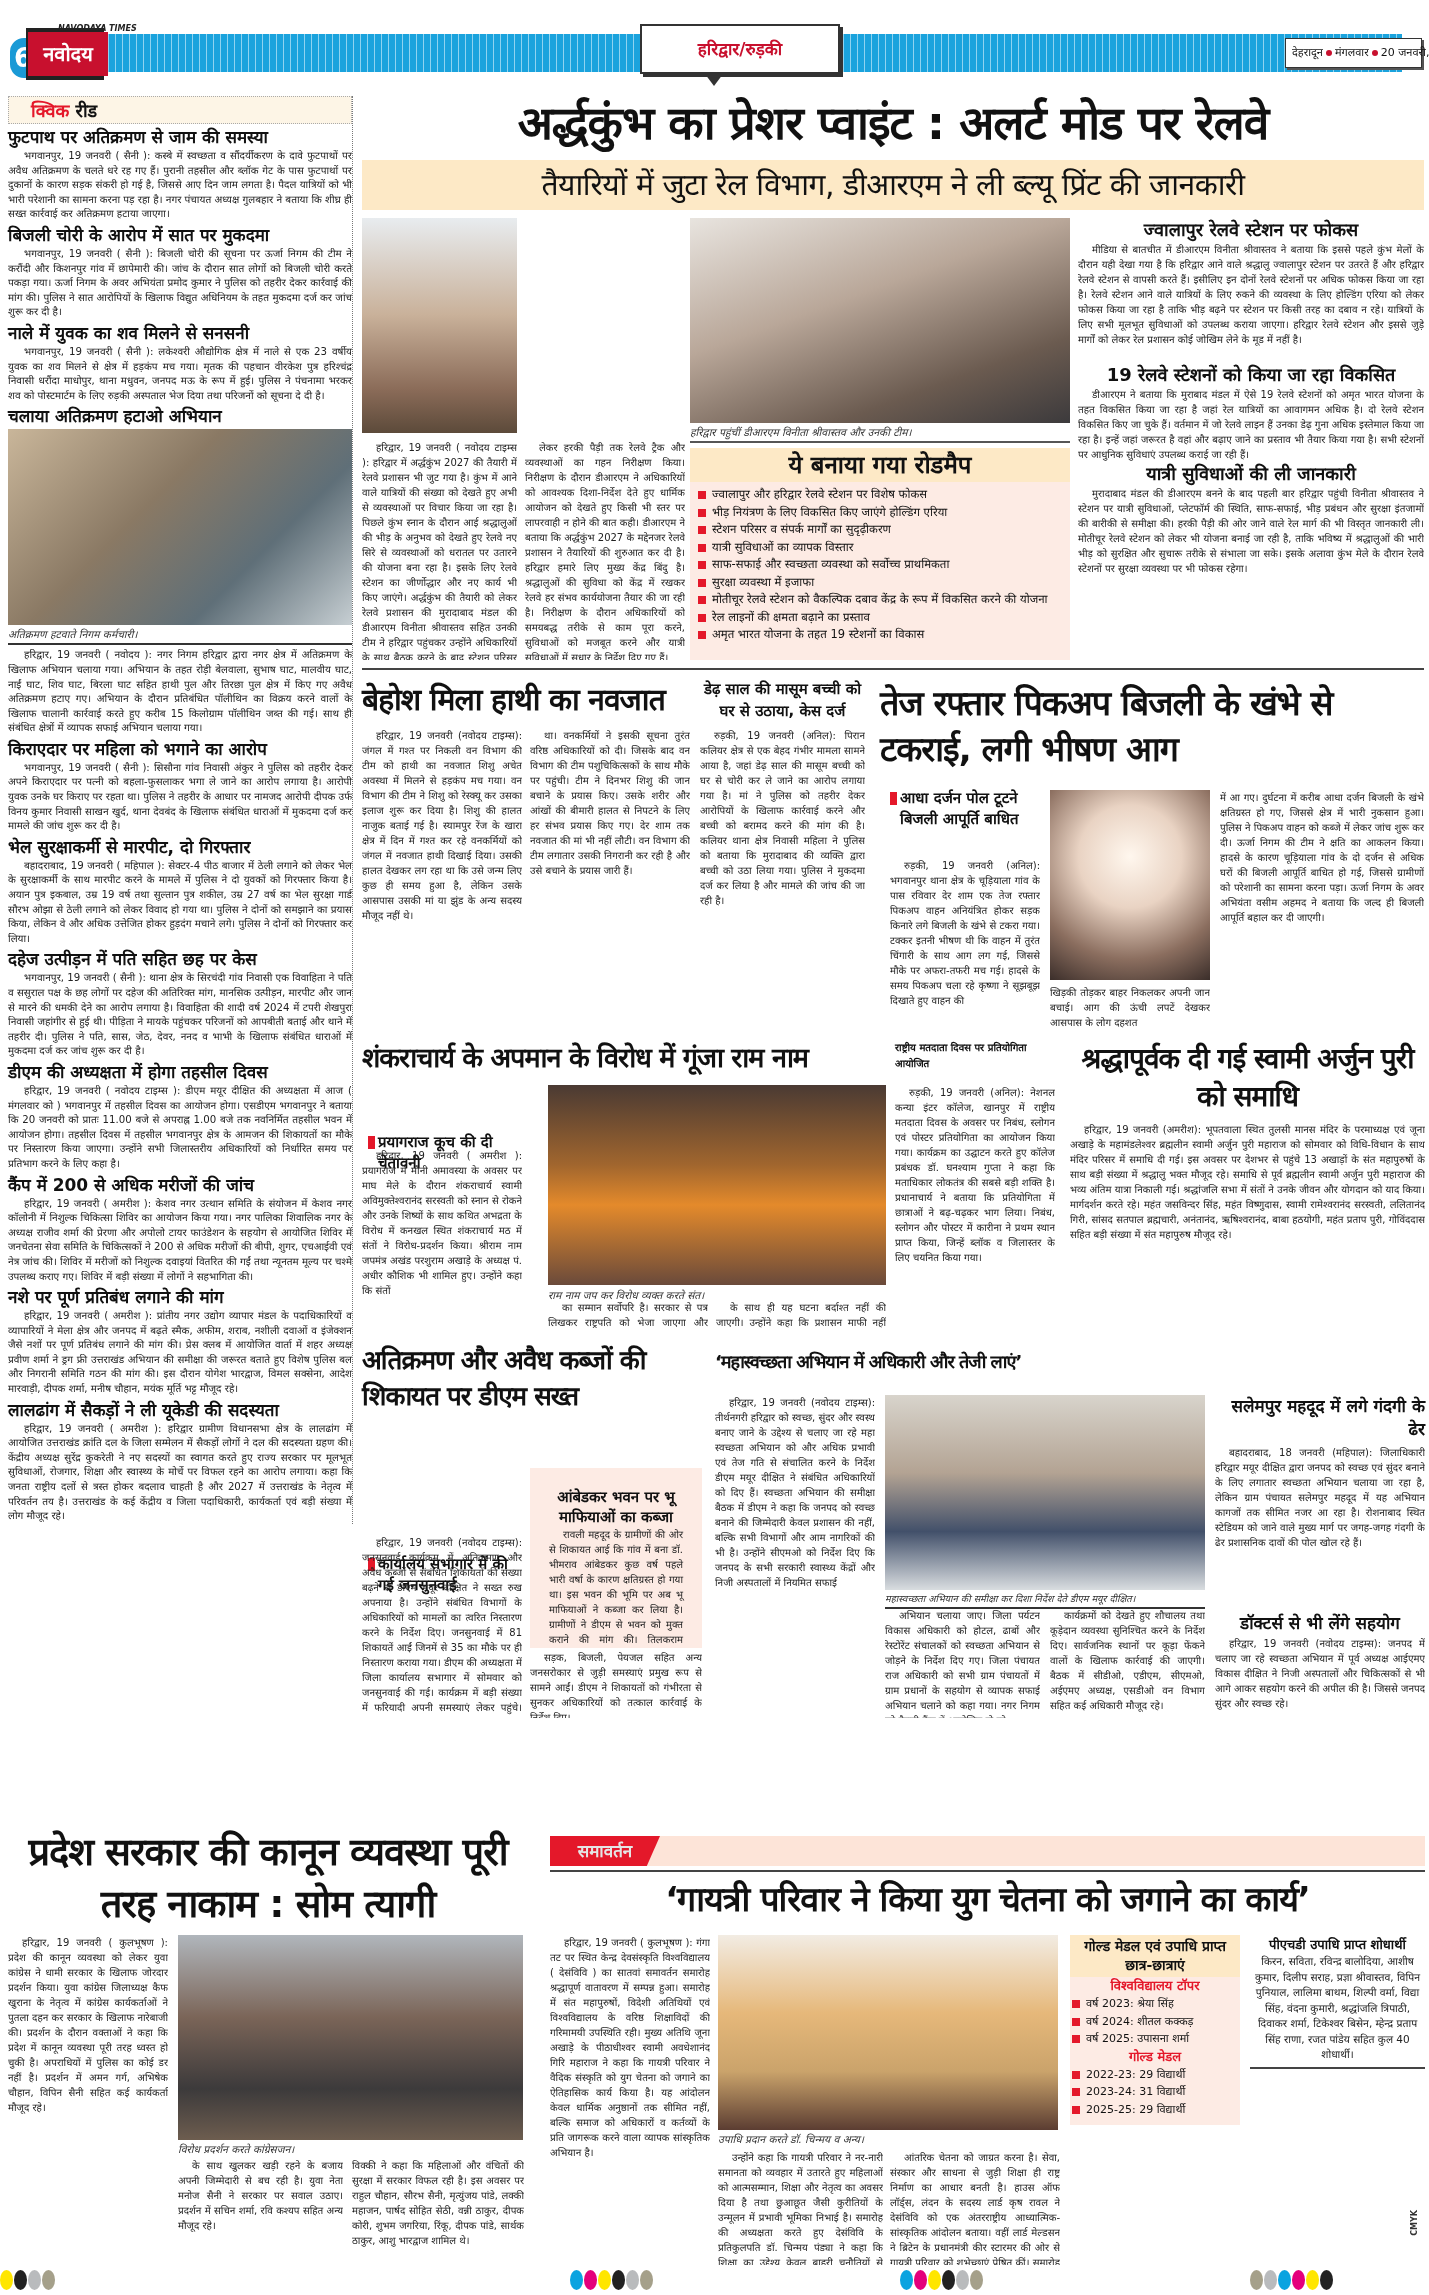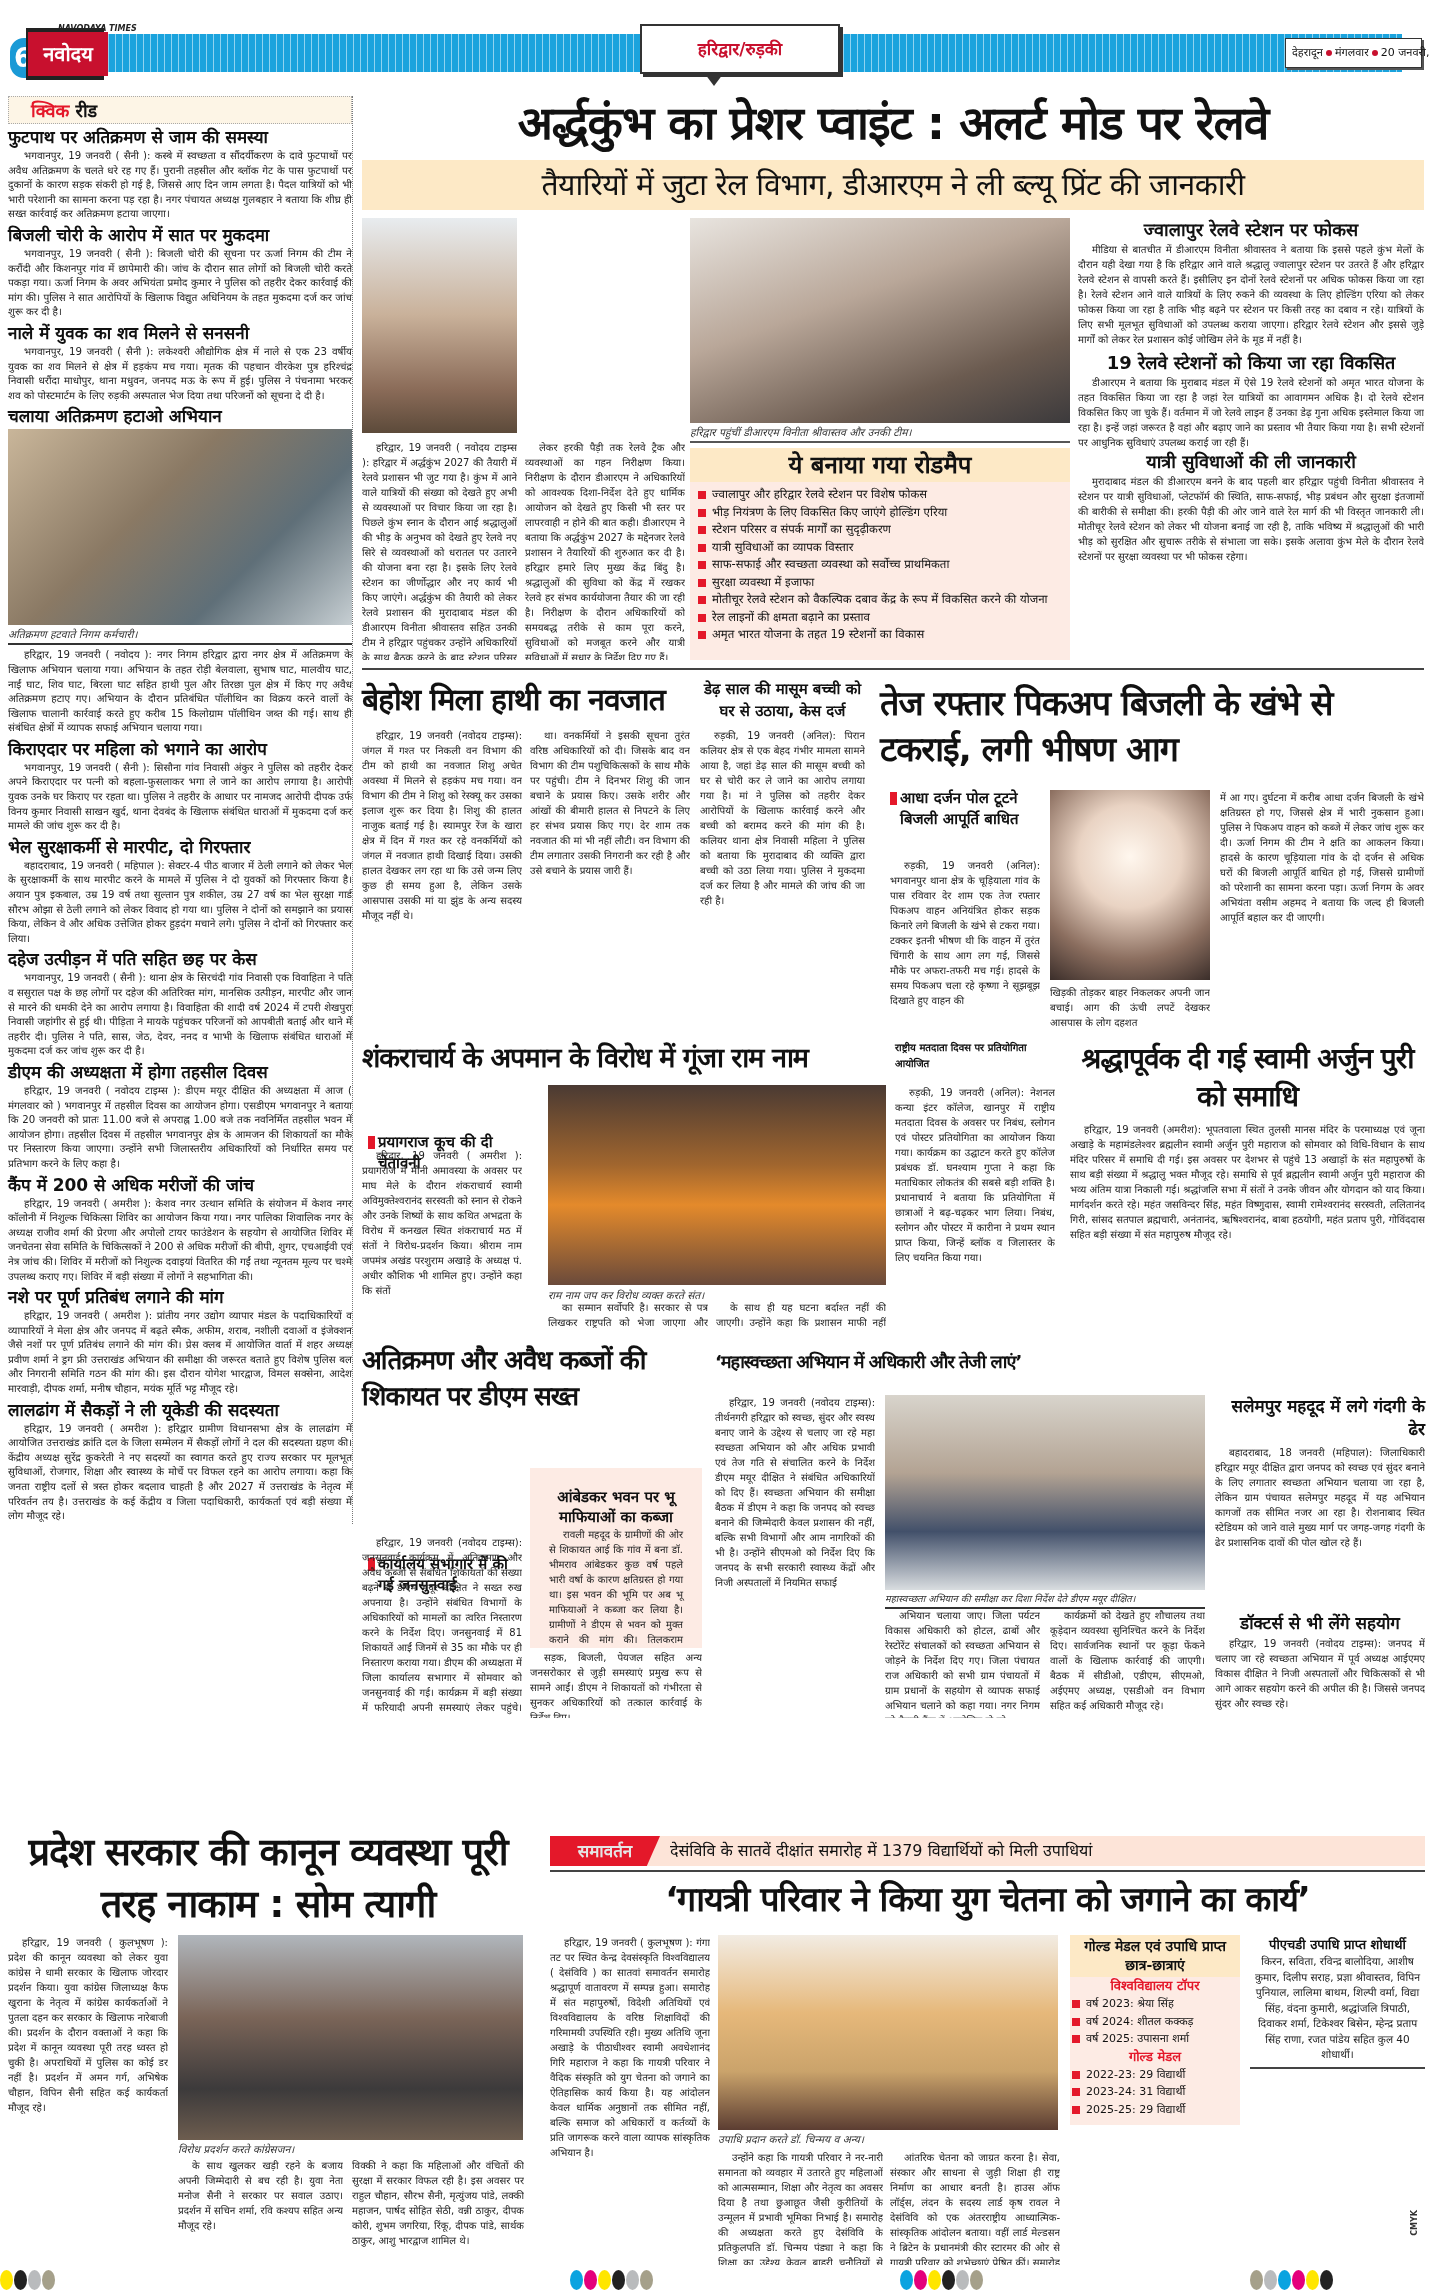--- a/index.html
+++ b/index.html
@@ -126,21 +126,21 @@
     <div class="rm-li">सुरक्षा व्यवस्था में इजाफा</div>
     <div class="rm-li">मोतीचूर रेलवे स्टेशन को वैकल्पिक दबाव केंद्र के रूप में विकसित करने की योजना</div>
     <div class="rm-li">रेल लाइनों की क्षमता बढ़ाने का प्रस्ताव</div>
     <div class="rm-li">अमृत भारत योजना के तहत 19 स्टेशनों का विकास</div>
   </div>
 </div>
 
 <div class="abs" style="left:1078px;top:218px;width:346px;height:445px;overflow:hidden">
   <div class="sh">ज्वालापुर रेलवे स्टेशन पर फोकस</div>
   <div class="col-bt">मीडिया से बातचीत में डीआरएम विनीता श्रीवास्तव ने बताया कि इससे पहले कुंभ मेलों के दौरान यही देखा गया है कि हरिद्वार आने वाले श्रद्धालु ज्वालापुर स्टेशन पर उतरते हैं और हरिद्वार रेलवे स्टेशन से वापसी करते हैं। इसीलिए इन दोनों रेलवे स्टेशनों पर अधिक फोकस किया जा रहा है। रेलवे स्टेशन आने वाले यात्रियों के लिए रुकने की व्यवस्था के लिए होल्डिंग एरिया को लेकर फोकस किया जा रहा है ताकि भीड़ बढ़ने पर स्टेशन पर किसी तरह का दबाव न रहे। यात्रियों के लिए सभी मूलभूत सुविधाओं को उपलब्ध कराया जाएगा। हरिद्वार रेलवे स्टेशन और इससे जुड़े मार्गों को लेकर रेल प्रशासन कोई जोखिम लेने के मूड में नहीं है।</div>
-  <div class="sh" style="margin-top:4px">19 रेलवे स्टेशनों को किया जा रहा विकसित</div>
+  <div class="sh" style="margin-top:16px">19 रेलवे स्टेशनों को किया जा रहा विकसित</div>
   <div class="col-bt">डीआरएम ने बताया कि मुराबाद मंडल में ऐसे 19 रेलवे स्टेशनों को अमृत भारत योजना के तहत विकसित किया जा रहा है जहां रेल यात्रियों का आवागमन अधिक है। दो रेलवे स्टेशन विकसित किए जा चुके हैं। वर्तमान में जो रेलवे लाइन हैं उनका डेढ़ गुना अधिक इस्तेमाल किया जा रहा है। इन्हें जहां जरूरत है वहां और बढ़ाए जाने का प्रस्ताव भी तैयार किया गया है। सभी स्टेशनों पर आधुनिक सुविधाएं उपलब्ध कराई जा रही हैं।</div>
   <div class="sh" style="margin-top:0">यात्री सुविधाओं की ली जानकारी</div>
   <div class="col-bt">मुरादाबाद मंडल की डीआरएम बनने के बाद पहली बार हरिद्वार पहुंची विनीता श्रीवास्तव ने स्टेशन पर यात्री सुविधाओं, प्लेटफॉर्म की स्थिति, साफ-सफाई, भीड़ प्रबंधन और सुरक्षा इंतजामों की बारीकी से समीक्षा की। हरकी पैड़ी की ओर जाने वाले रेल मार्ग की भी विस्तृत जानकारी ली। मोतीचूर रेलवे स्टेशन को लेकर भी योजना बनाई जा रही है, ताकि भविष्य में श्रद्धालुओं की भारी भीड़ को सुरक्षित और सुचारू तरीके से संभाला जा सके। इसके अलावा कुंभ मेले के दौरान रेलवे स्टेशनों पर सुरक्षा व्यवस्था पर भी फोकस रहेगा।</div>
 </div>
 <div class="abs rule" style="left:362px;top:668px;width:1062px"></div>
 
 <div class="abs big" style="left:362px;top:680px;width:330px;font-size:30px;line-height:40px">बेहोश मिला हाथी का नवजात</div>
 <div class="abs col-bt" style="left:362px;top:728px;width:160px;height:300px;overflow:hidden">हरिद्वार, 19 जनवरी (नवोदय टाइम्स): जंगल में गश्त पर निकली वन विभाग की टीम को हाथी का नवजात शिशु अचेत अवस्था में मिलने से हड़कंप मच गया। वन विभाग की टीम ने शिशु को रेस्क्यू कर उसका इलाज शुरू कर दिया है। शिशु की हालत नाजुक बताई गई है। स्यामपुर रेंज के खारा क्षेत्र में दिन में गश्त कर रहे वनकर्मियों को जंगल में नवजात हाथी दिखाई दिया। उसकी हालत देखकर लग रहा था कि उसे जन्म लिए कुछ ही समय हुआ है, लेकिन उसके आसपास उसकी मां या झुंड के अन्य सदस्य मौजूद नहीं थे।</div>
 <div class="abs col-bt" style="left:530px;top:728px;width:160px;height:300px;overflow:hidden">था। वनकर्मियों ने इसकी सूचना तुरंत वरिष्ठ अधिकारियों को दी। जिसके बाद वन विभाग की टीम पशुचिकित्सकों के साथ मौके पर पहुंची। टीम ने दिनभर शिशु की जान बचाने के प्रयास किए। उसके शरीर और आंखों की बीमारी हालत से निपटने के लिए हर संभव प्रयास किए गए। देर शाम तक नवजात की मां भी नहीं लौटी। वन विभाग की टीम लगातार उसकी निगरानी कर रही है और उसे बचाने के प्रयास जारी हैं।</div>
 
@@ -191,21 +191,20 @@
 
 <div class="abs big" style="left:8px;top:1826px;width:520px;font-size:38px;line-height:52px;text-align:center">प्रदेश सरकार की कानून व्यवस्था पूरी तरह नाकाम : सोम त्यागी</div>
 <div class="abs col-bt" style="left:8px;top:1935px;width:160px;height:330px;overflow:hidden">हरिद्वार, 19 जनवरी ( कुलभूषण ): प्रदेश की कानून व्यवस्था को लेकर युवा कांग्रेस ने धामी सरकार के खिलाफ जोरदार प्रदर्शन किया। युवा कांग्रेस जिलाध्यक्ष कैफ खुराना के नेतृत्व में कांग्रेस कार्यकर्ताओं ने पुतला दहन कर सरकार के खिलाफ नारेबाजी की। प्रदर्शन के दौरान वक्ताओं ने कहा कि प्रदेश में कानून व्यवस्था पूरी तरह ध्वस्त हो चुकी है। अपराधियों में पुलिस का कोई डर नहीं है। प्रदर्शन में अमन गर्ग, अभिषेक चौहान, विपिन सैनी सहित कई कार्यकर्ता मौजूद रहे।</div>
 <div class="abs photo" style="left:178px;top:1935px;width:345px;height:205px;background:linear-gradient(180deg,#b0b6bc,#7b6558 40%,#3c3a3b 75%,#6d5d4f)"></div>
 <div class="abs caption" style="left:178px;top:2140px;width:345px;border-bottom:none">विरोध प्रदर्शन करते कांग्रेसजन।</div>
 <div class="abs col-bt" style="left:178px;top:2158px;width:165px;height:110px;overflow:hidden">के साथ खुलकर खड़ी रहने के बजाय अपनी जिम्मेदारी से बच रही है। युवा नेता मनोज सैनी ने सरकार पर सवाल उठाए। प्रदर्शन में सचिन शर्मा, रवि कश्यप सहित अन्य मौजूद रहे।</div>
 <div class="abs col-bt" style="left:352px;top:2158px;width:172px;height:110px;overflow:hidden;text-indent:0">विक्की ने कहा कि महिलाओं और वंचितों की सुरक्षा में सरकार विफल रही है। इस अवसर पर राहुल चौहान, सौरभ सैनी, मृत्युंजय पांडे, लक्की महाजन, पार्षद सोहित सेठी, वन्नी ठाकुर, दीपक कोरी, शुभम जगरिया, रिंकू, दीपक पांडे, सार्थक ठाकुर, आशु भारद्वाज शामिल थे।</div>
 
 <div class="abs" style="left:550px;top:1836px;width:875px;height:30px;background:#fde4d8">
   <div class="abs" style="left:0;top:0;width:110px;height:30px;background:#e4182a;color:#e5e5e5;font-size:17px;font-weight:bold;line-height:30px;text-align:center;clip-path:polygon(0 0,100% 0,88% 100%,0 100%)">समावर्तन</div>
-  <div class="abs" style="left:120px;top:0;width:750px;font-size:16px;line-height:30px;white-space:nowrap">देसंविवि के सातवें दीक्षांत समारोह में 1379 विद्यार्थियों को मिली उपाधियां</div>
 </div>
 <div class="abs rule" style="left:550px;top:1870px;width:875px"></div>
 <div class="abs big" style="left:550px;top:1876px;width:875px;font-size:34px;line-height:46px;text-align:center;white-space:nowrap">‘गायत्री परिवार ने किया युग चेतना को जगाने का कार्य’</div>
 <div class="abs col-bt" style="left:550px;top:1935px;width:160px;height:330px;overflow:hidden">हरिद्वार, 19 जनवरी ( कुलभूषण ): गंगा तट पर स्थित केन्द्र देवसंस्कृति विश्वविद्यालय ( देसंविवि ) का सातवां समावर्तन समारोह श्रद्धापूर्ण वातावरण में सम्पन्न हुआ। समारोह में संत महापुरुषों, विदेशी अतिथियों एवं विश्वविद्यालय के वरिष्ठ शिक्षाविदों की गरिमामयी उपस्थिति रही। मुख्य अतिथि जूना अखाड़े के पीठाधीश्वर स्वामी अवधेशानंद गिरि महाराज ने कहा कि गायत्री परिवार ने वैदिक संस्कृति को युग चेतना को जगाने का ऐतिहासिक कार्य किया है। यह आंदोलन केवल धार्मिक अनुष्ठानों तक सीमित नहीं, बल्कि समाज को अधिकारों व कर्तव्यों के प्रति जागरूक करने वाला व्यापक सांस्कृतिक अभियान है।</div>
 <div class="abs photo" style="left:718px;top:1935px;width:340px;height:195px;background:linear-gradient(180deg,#f2ece3,#e6b87a 40%,#caa36b 70%,#5b3d32)"></div>
 <div class="abs caption" style="left:718px;top:2130px;width:340px;border-bottom:none;text-align:left">उपाधि प्रदान करते डॉ. चिन्मय व अन्य।</div>
 <div class="abs col-bt" style="left:718px;top:2150px;width:165px;height:115px;overflow:hidden">उन्होंने कहा कि गायत्री परिवार ने नर-नारी समानता को व्यवहार में उतारते हुए महिलाओं को आत्मसम्मान, शिक्षा और नेतृत्व का अवसर दिया है तथा छुआछूत जैसी कुरीतियों के उन्मूलन में प्रभावी भूमिका निभाई है। समारोह की अध्यक्षता करते हुए देसंविवि के प्रतिकुलपति डॉ. चिन्मय पंड्या ने कहा कि शिक्षा का उद्देश्य केवल बाहरी चुनौतियों से निपटना नहीं, बल्कि</div>
 <div class="abs col-bt" style="left:890px;top:2150px;width:170px;height:115px;overflow:hidden">आंतरिक चेतना को जाग्रत करना है। सेवा, संस्कार और साधना से जुड़ी शिक्षा ही राष्ट्र निर्माण का आधार बनती है। हाउस ऑफ लॉर्ड्स, लंदन के सदस्य लार्ड कृष रावल ने देसंविवि को एक अंतरराष्ट्रीय आध्यात्मिक-सांस्कृतिक आंदोलन बताया। वहीं लार्ड मेल्डसन ने ब्रिटेन के प्रधानमंत्री कीर स्टारमर की ओर से गायत्री परिवार को शुभेच्छाएं प्रेषित कीं। समारोह में 20 से अधिक देशों के प्रतिनिधि उपस्थित रहे। इस अवसर पर कुल 1379 विद्यार्थियों को डिप्लोमा, स्नातक, परास्नातक एवं डॉक्टरेट की उपाधियां प्रदान की गईं।</div>
 
 <div class="abs box-pink" style="left:1070px;top:1935px;width:170px;height:190px">

